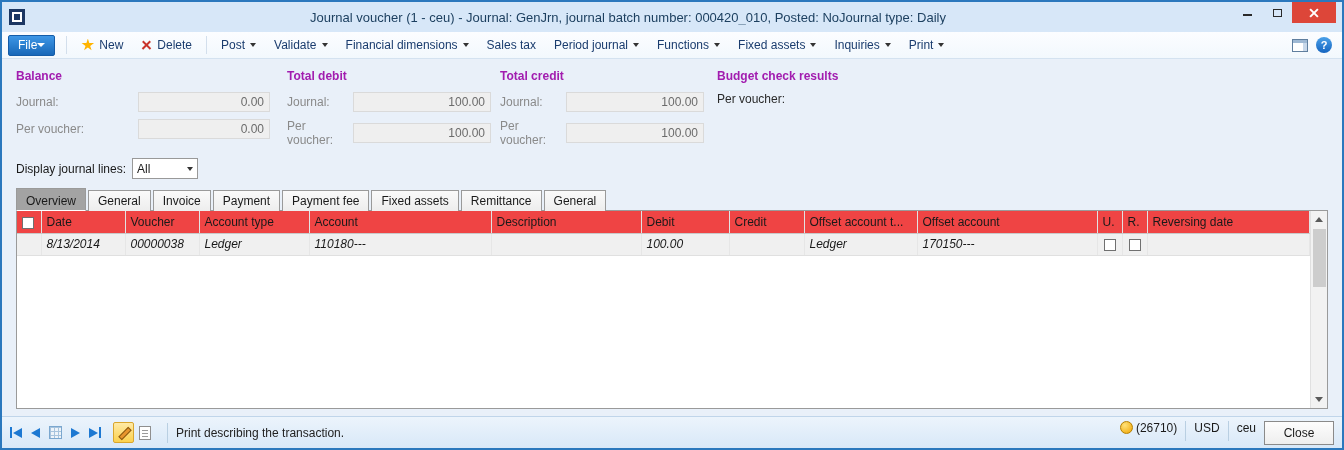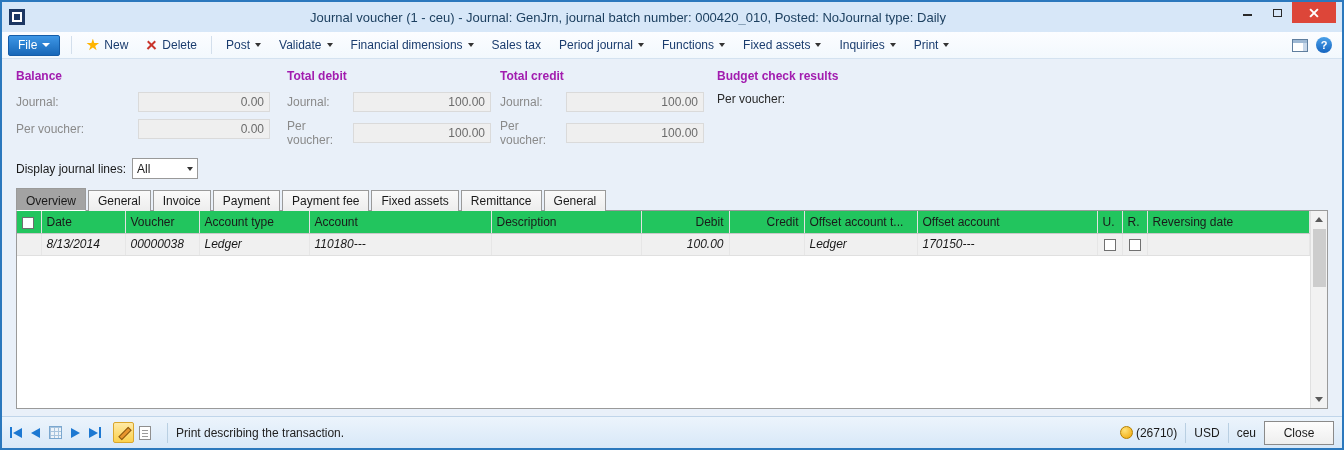--- a/index.html
+++ b/index.html
@@ -17,21 +17,21 @@
   .winbtn { width:30px; display:flex; align-items:center; justify-content:center; position:relative; cursor:default; }
   .glyph-min { width:9px; height:2px; background:#2a2a2a; margin-top:4px; }
   .glyph-max { width:9px; height:8px; border:1px solid #2a2a2a; background:transparent; }
   .winbtn.close { width:44px; background:#dd4639; }
   .winbtn.close::before, .winbtn.close::after { content:""; position:absolute; width:11px; height:2px; background:#fff; left:50%; top:50%; }
   .winbtn.close::before { transform:translate(-50%,-50%) rotate(45deg); }
   .winbtn.close::after  { transform:translate(-50%,-50%) rotate(-45deg); }
 
   
   .toolbar { flex:0 0 auto; height:27px; background:linear-gradient(#fcfdff,#f2f8fd); border-bottom:1px solid #d4e2f0; display:flex; align-items:center; padding:0 6px; }
-  .filebtn { display:inline-flex; align-items:center; gap:5px; height:21px; padding:0 9px; margin-right:6px;
+  .filebtn { display:inline-flex; align-items:center; height:21px; padding:0 9px; margin-right:6px;
              background:linear-gradient(#3e97e6,#1767b8); border:1px solid #145ca8; border-radius:2px; color:#fff; font-size:12px; font-family:inherit; }
   .white-arrow { width:0; height:0; border-left:4px solid transparent; border-right:4px solid transparent; border-top:4px solid #fff; }
   .tb-sep { width:1px; height:18px; background:#d3dfec; margin:0 5px; }
   .tbitem { display:inline-flex; align-items:center; padding:0 9px; height:22px; color:#1a3c6e; white-space:nowrap; cursor:default; }
   .dd { width:0; height:0; border-left:3.5px solid transparent; border-right:3.5px solid transparent; border-top:4px solid #333; margin-left:5px; }
   .star-icon { width:13px; height:13px; margin-right:5px; background:#ffb400;
                clip-path:polygon(50% 0%,61% 35%,98% 35%,68% 57%,79% 91%,50% 70%,21% 91%,32% 57%,2% 35%,39% 35%); }
   .x-icon { position:relative; width:11px; height:11px; margin-right:5px; }
   .x-icon::before, .x-icon::after { content:""; position:absolute; left:0; top:4.5px; width:11px; height:2.4px; background:#c9342b; }
   .x-icon::before { transform:rotate(45deg); }
@@ -66,22 +66,22 @@
   .combo .dd { margin-left:0; }
 
   
   .tabs { display:flex; align-items:flex-end; margin:9px 14px 0 14px; flex:0 0 auto; position:relative; z-index:2; }
   .tab { border:1px solid #9a9a9a; border-bottom:none; background:linear-gradient(#fafafa,#ededed); padding:3px 9px 3px 9px; margin-right:2px; margin-bottom:-1px; height:21px; color:#1a1a1a; cursor:default; }
   .tab.active { background:#a3a3a3; height:23px; padding-top:5px; border-bottom:1px solid #fff; font-weight:normal; }
 
   
   .gridpanel { flex:1 1 auto; margin:0 14px 7px 14px; border:1px solid #9a9a9a; background:#fff; position:relative; overflow:hidden; }
   .gridtable { width:calc(100% - 17px); border-collapse:collapse; table-layout:fixed; }
-  .gridtable th { font-weight:normal; text-align:left; height:22px; padding:0 5px; border-bottom:1px solid #c9c9c9; border-right:1px solid #e2e2e2; background:#22c55e; white-space:nowrap; overflow:hidden; }
-  .gridtable th.num, .gridtable td.num { text-align:right; }
+  .gridtable th { font-weight:normal; text-align:left; height:22px; padding:0 5px; border-bottom:1px solid #c9c9c9; border-right:1px solid #e2e2e2; background:#ef4444; white-space:nowrap; overflow:hidden; }
+  .gridtable th.num, .gridtable td.num { }
   .gridtable td { height:22px; padding:0 5px; white-space:nowrap; overflow:hidden; border-right:1px solid #e6e6e6;font-style:italic; }
   .gridtable tr.datarow td { background:#f0f0f0; border-bottom:1px solid #e0e0e0; }
   .checkbox { display:inline-block; width:12px; height:12px; background:#fff; border:1px solid #707070; vertical-align:middle; }
   .selcell { text-align:center; }
 
   
   .vscroll { position:absolute; top:0; right:0; bottom:0; width:17px; background:#f2f2f2; border-left:1px solid #e0e0e0; display:flex; flex-direction:column; align-items:center; }
   .scrollarrow { width:17px; height:17px; display:flex; align-items:center; justify-content:center; }
   .tri-up { width:0; height:0; border-left:4px solid transparent; border-right:4px solid transparent; border-bottom:5px solid #5a5a5a; }
   .tri-down { width:0; height:0; border-left:4px solid transparent; border-right:4px solid transparent; border-top:5px solid #5a5a5a; }
@@ -97,21 +97,21 @@
   .grid-icon { width:13px; height:13px; border:1px solid #7ba7cf; margin-right:9px;
                background-image:linear-gradient(to right,#a8c4de 1px,transparent 1px),linear-gradient(to bottom,#a8c4de 1px,transparent 1px);
                background-size:4px 4px; background-color:#eef4fa; }
   .pencil-btn { width:21px; height:21px; background:linear-gradient(#ffeaa6,#fbd14e); border:1px solid #d9a62e; border-radius:2px; margin:0 5px 0 3px; position:relative; }
   .pencil-btn::before { content:""; position:absolute; left:4px; top:8px; width:12px; height:3px; background:#e8952d; border:1px solid #8a5c12; transform:rotate(-45deg); }
   .clip-icon { width:12px; height:14px; background:#fff; border:1px solid #8f8f8f; position:relative; margin-right:8px; }
   .clip-icon::before { content:""; position:absolute; left:2px; right:2px; top:3px; height:8px;
                        background:repeating-linear-gradient(#9b9b9b 0 1px,transparent 1px 3px); }
   .sb-sep { width:1px; height:20px; background:#b9cfe2; margin:0 8px; }
   .sb-text { color:#222; }
-  .sb-right { margin-left:auto; display:flex; align-items:center; }
+  .sb-right { margin-left:auto; display:flex; }
   .bell-icon { width:13px; height:13px; border-radius:50%; border:1px solid #b57f00; background:radial-gradient(circle at 35% 30%,#ffe27a,#f0a400); margin-right:3px; }
   .closebtn { height:24px; min-width:70px; border:1px solid #8a8a8a; background:linear-gradient(#fdfdfd,#eeeeee); font-family:inherit; font-size:12px; color:#1a1a1a; margin-left:8px; }
 </style>
 </head>
 <body>
 
 <div class="window">
 
   <div class="titlebar">
     <span class="app-icon"></span>

